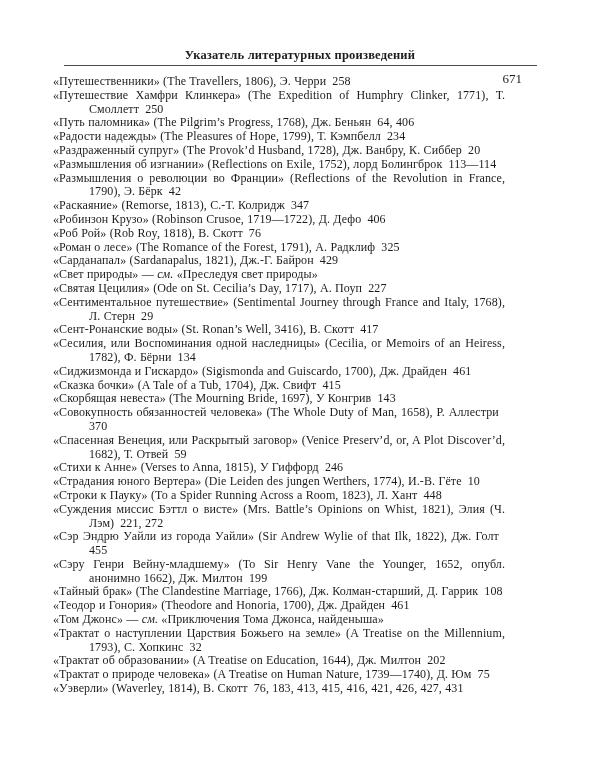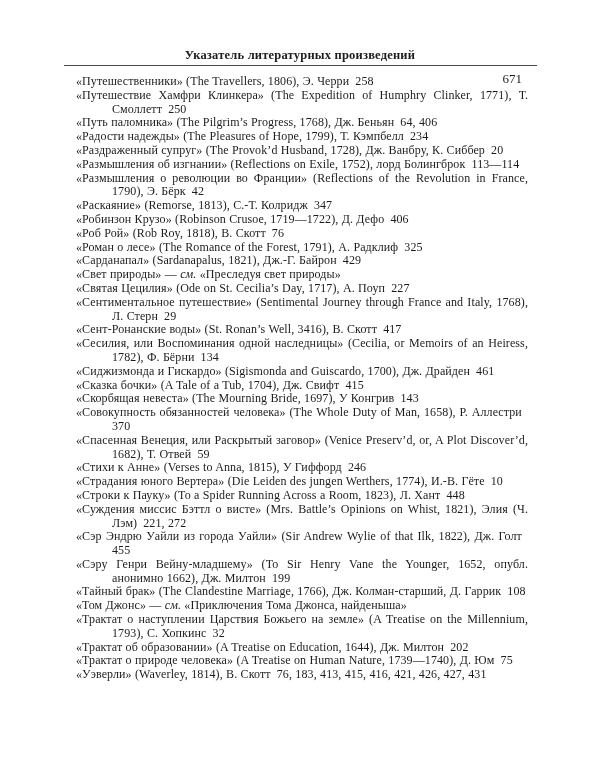--- a/index.html
+++ b/index.html
@@ -46,21 +46,21 @@
     position:absolute;
     top:65px;left:64px;
     width:473px;
     height:1.3px;
     background:var(--rule);
     border:none;
     margin:0;
   }
   .entries{
     position:absolute;
-    top:75px;left:76px;
+    top:75px;left:53px;
     width:452px;
   }
   .entry{
     margin:0;
     padding-left:36px;
     text-indent:-36px;
     font-size:12px;
     line-height:13.8px;
     text-align:justify;
     letter-spacing:.1px;
@@ -100,19 +100,20 @@
       <p class="entry">«Скорбящая невеста» (The Mourning Bride, 1697), У Конгрив 143</p>
       <p class="entry">«Совокупность обязанностей человека» (The Whole Duty of Man, 1658), Р. Аллестри 370</p>
       <p class="entry">«Спасенная Венеция, или Раскрытый заговор» (Venice Preserv’d, or, A Plot Discover’d, 1682), Т. Отвей 59</p>
       <p class="entry">«Стихи к Анне» (Verses to Anna, 1815), У Гиффорд 246</p>
       <p class="entry">«Страдания юного Вертера» (Die Leiden des jungen Werthers, 1774), И.-В. Гёте 10</p>
       <p class="entry">«Строки к Пауку» (To a Spider Running Across a Room, 1823), Л. Хант 448</p>
       <p class="entry">«Суждения миссис Бэттл о висте» (Mrs. Battle’s Opinions on Whist, 1821), Элия (Ч. Лэм) 221, 272</p>
       <p class="entry">«Сэр Эндрю Уайли из города Уайли» (Sir Andrew Wylie of that Ilk, 1822), Дж. Голт 455</p>
       <p class="entry">«Сэру Генри Вейну-младшему» (To Sir Henry Vane the Younger, 1652, опубл. анонимно 1662), Дж. Милтон 199</p>
       <p class="entry">«Тайный брак» (The Clandestine Marriage, 1766), Дж. Колман-старший, Д. Гаррик 108</p>
+      <p class="entry">«Теодор и Гонория» (Theodore and Honoria, 1700), Дж. Драйден 461</p>
       <p class="entry">«Том Джонс» — <i>см.</i> «Приключения Тома Джонса, найденыша»</p>
       <p class="entry">«Трактат о наступлении Царствия Божьего на земле» (A Treatise on the Millennium, 1793), С. Хопкинс 32</p>
       <p class="entry">«Трактат об образовании» (A Treatise on Education, 1644), Дж. Милтон 202</p>
       <p class="entry">«Трактат о природе человека» (A Treatise on Human Nature, 1739—1740), Д. Юм 75</p>
       <p class="entry">«Уэверли» (Waverley, 1814), В. Скотт 76, 183, 413, 415, 416, 421, 426, 427, 431</p>
     </div>
 </div>
 
 </body></html>

